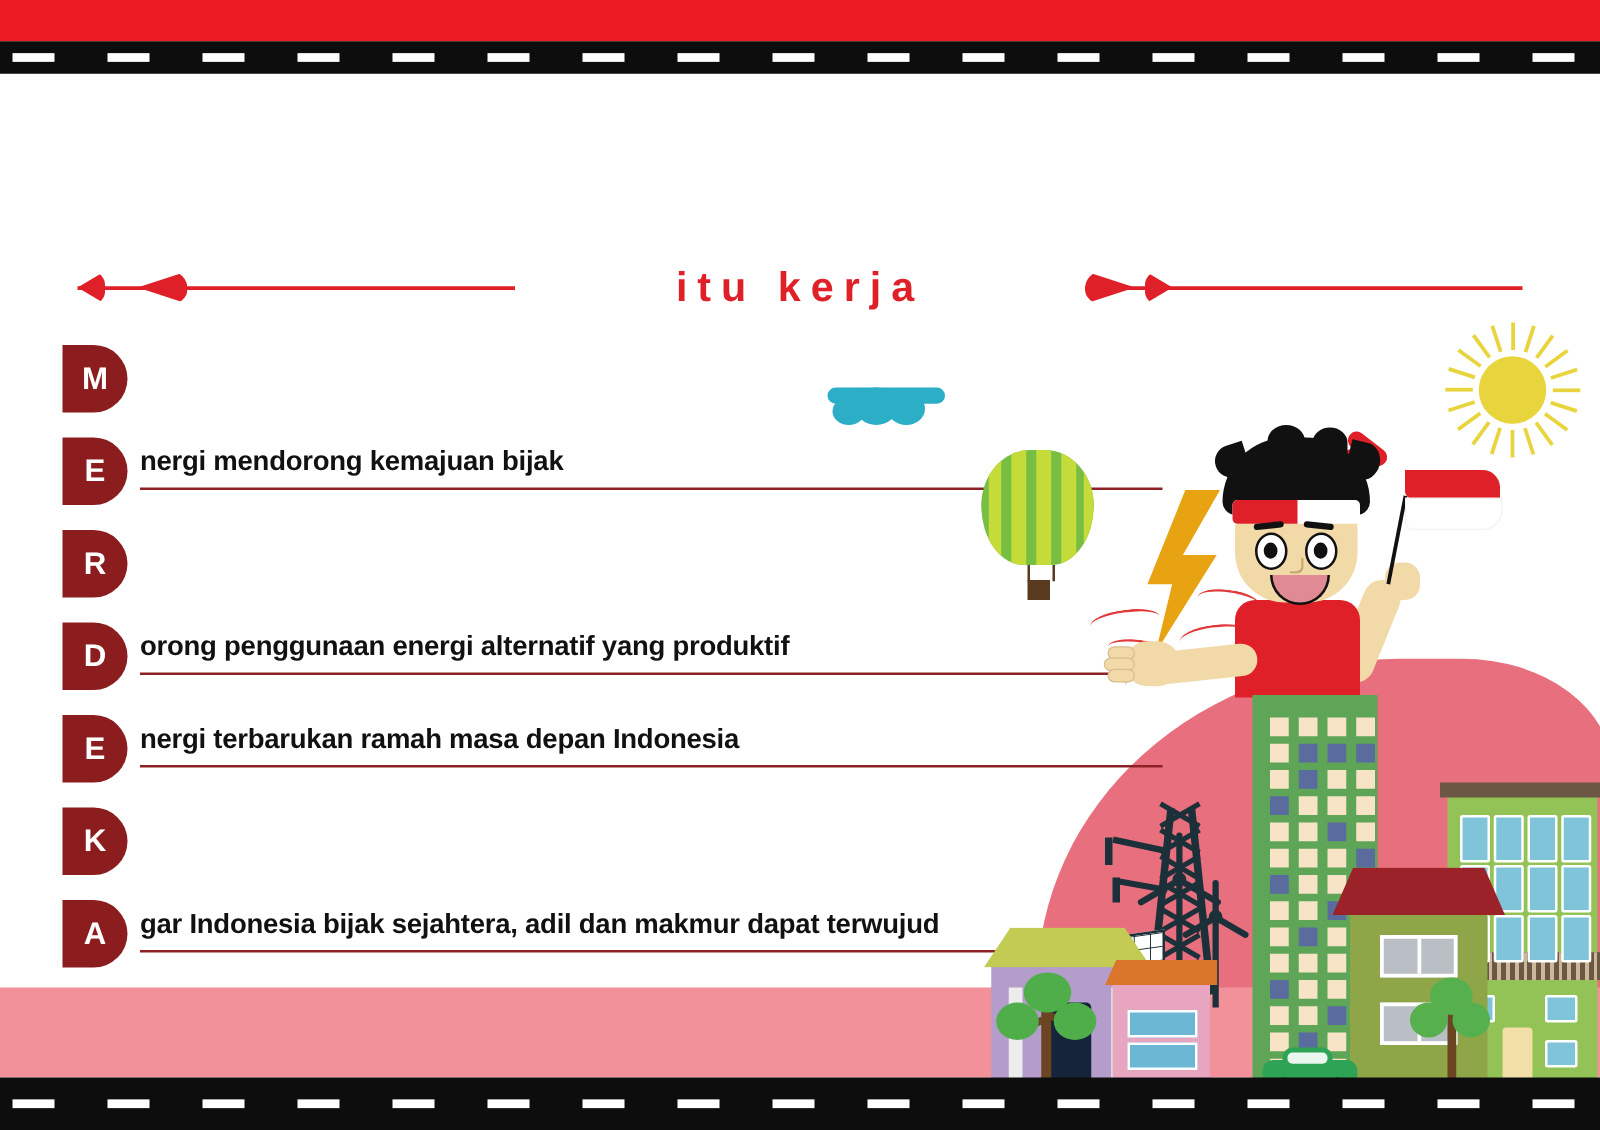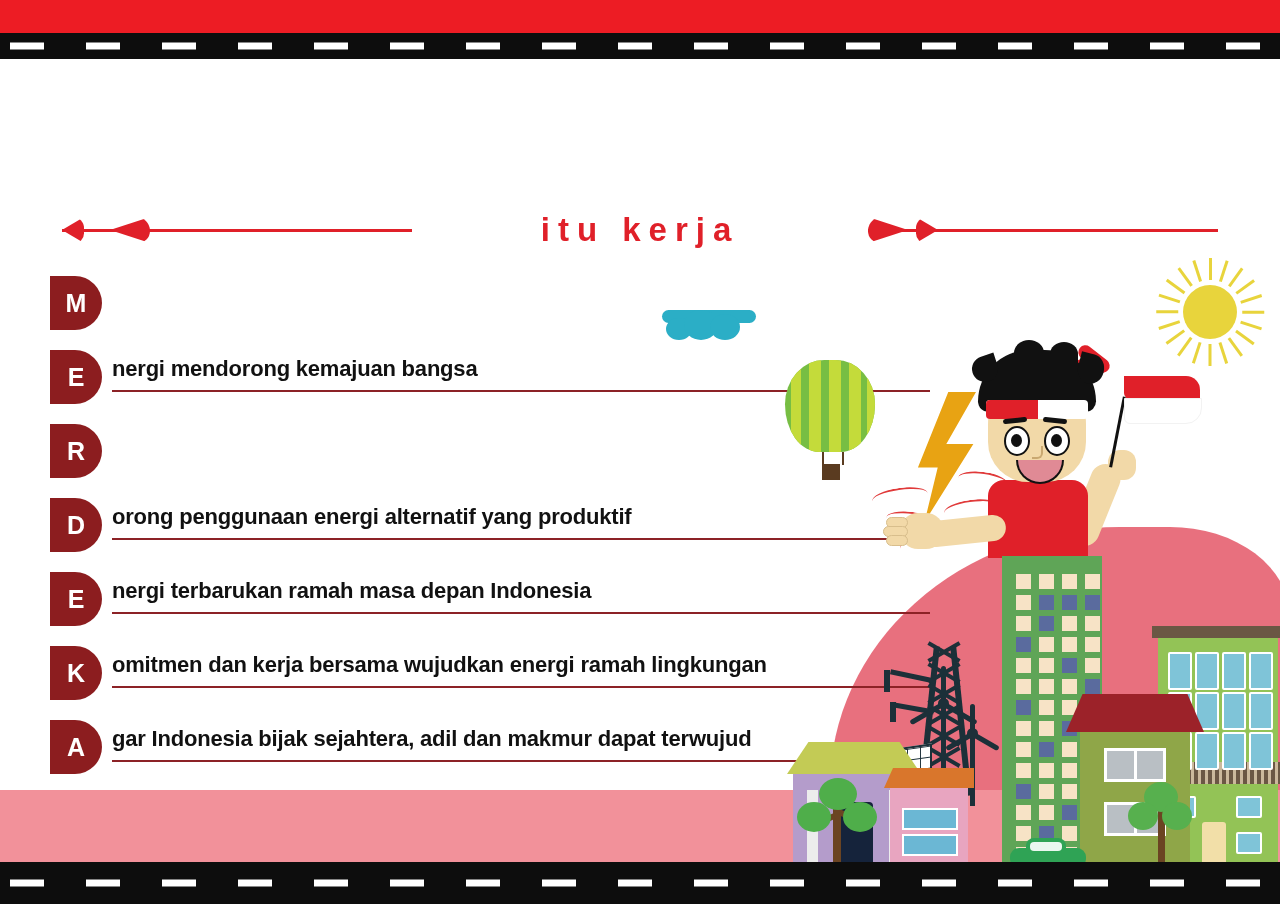--- a/index.html
+++ b/index.html
@@ -200,21 +200,21 @@
     </div>
   </div>
 
   <div class="list" id="acronym-list">
       <div class="row">
         <div class="badge">M</div>
       </div>
       <div class="row">
         <div class="badge">E</div>
         <div class="row-body">
-          <div class="row-text">nergi mendorong kemajuan bangsa</div>
+          <div class="row-text">nergi mendorong kemajuan bijak</div>
           <div class="row-rule"></div>
         </div>
       </div>
       <div class="row">
         <div class="badge">R</div>
       </div>
       <div class="row">
         <div class="badge">D</div>
         <div class="row-body">
           <div class="row-text">orong penggunaan energi alternatif yang produktif</div>
@@ -223,24 +223,20 @@
       </div>
       <div class="row">
         <div class="badge">E</div>
         <div class="row-body">
           <div class="row-text">nergi terbarukan ramah masa depan Indonesia</div>
           <div class="row-rule"></div>
         </div>
       </div>
       <div class="row">
         <div class="badge">K</div>
-        <div class="row-body">
-          <div class="row-text">omitmen dan kerja bersama wujudkan energi ramah lingkungan</div>
-          <div class="row-rule"></div>
-        </div>
       </div>
       <div class="row">
         <div class="badge">A</div>
         <div class="row-body">
           <div class="row-text">gar Indonesia bijak sejahtera, adil dan makmur dapat terwujud</div>
           <div class="row-rule"></div>
         </div>
       </div>
     </div>
 

